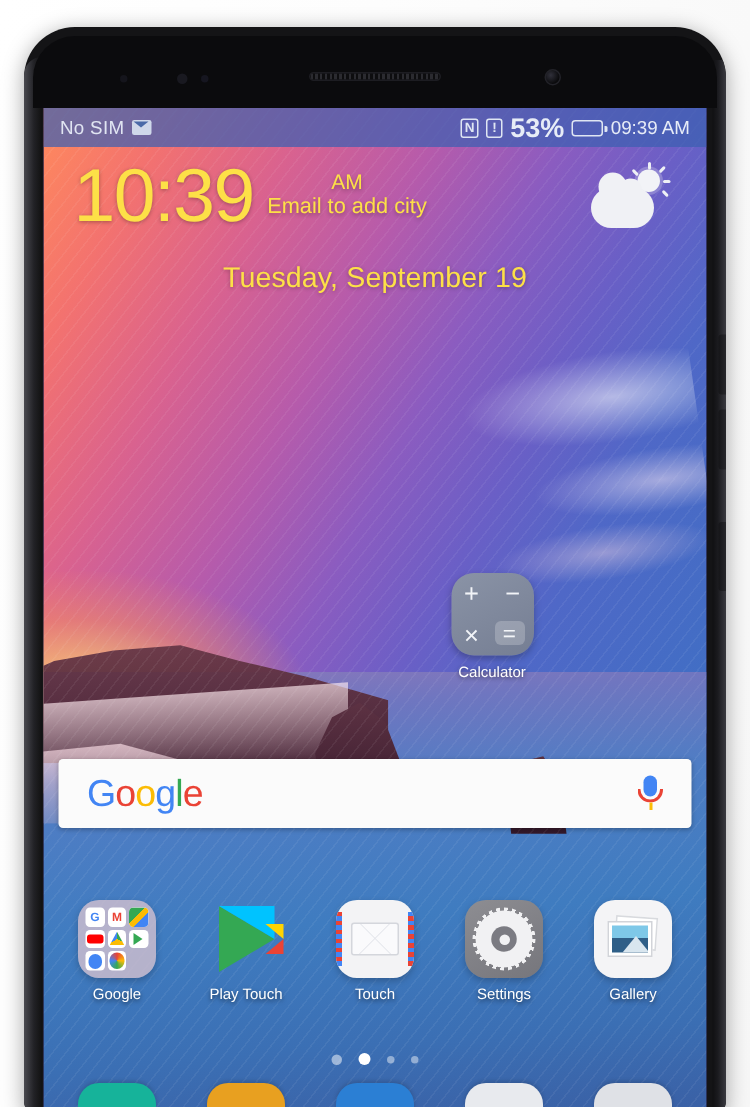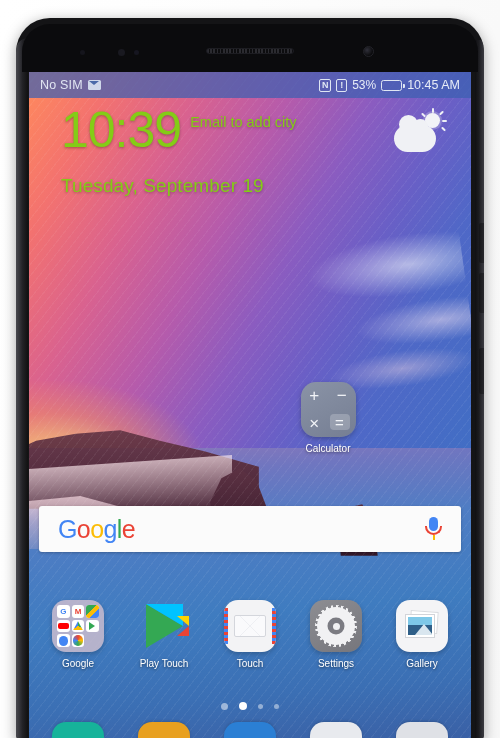--- a/index.html
+++ b/index.html
@@ -190,39 +190,40 @@
   #nfc-icon{
     width:12px;height:13px;border:1.6px solid #dfe6f3;border-radius:2px;
     display:inline-flex;align-items:center;justify-content:center;
     font-size:9px;line-height:1;font-weight:bold;color:#dfe6f3;
   }
   #alert-icon{
     width:11px;height:13px;border:1.6px solid #dfe6f3;border-radius:2px;
     display:inline-flex;align-items:center;justify-content:center;
     font-size:9px;line-height:1;font-weight:bold;color:#dfe6f3;
   }
-  #battery-percent-label{ font-size:12px; }
+  #battery-percent-label{ font-size:18px;font-weight:bold; }
   #battery-icon{
     width:21px;height:11px;border:1.6px solid #dfe6f3;border-radius:2.5px;
     position:relative; padding:1.2px;
   }
   #battery-icon::after{
     content:"";position:absolute;right:-4px;top:3px;width:2.4px;height:4px;
     background:#dfe6f3;border-radius:0 1px 1px 0;
   }
   #battery-fill{ height:100%; background:#dfe6f3; border-radius:1px; }
   #status-clock-label{ font-size:12.5px; }
 
   
   #clock-weather-widget{
-    position:absolute; left:12px; right:0; top:34px;
+    position:absolute; left:0; right:0; top:34px;
     padding:0 20px;
     z-index:3;
-    color:#84cc16;
+    color:#fde047;
     text-shadow:0 1px 3px rgba(0,0,0,.32);
+    text-align:center;
   }
   #clock-row{ display:flex; align-items:flex-start; }
   #clock-time{
     font-size:50px; line-height:.96; font-weight:300;
     letter-spacing:-1px;
   }
   #clock-meta{ margin-left:9px; margin-top:7px; }
   #clock-ampm{ font-size:14px; font-weight:400; line-height:1.15; }
   #add-city-label{ font-size:14.5px; font-weight:400; margin-top:1px; }
   #date-label{ font-size:19px; font-weight:400; margin-top:21px; letter-spacing:.1px; }
@@ -490,28 +491,29 @@
         <span id="sim-status-label">No SIM</span>
         <span id="message-icon"></span>
       </div>
       <div id="status-bar-right">
         <span id="nfc-icon">N</span>
         <span id="alert-icon">!</span>
         <span id="battery-percent-label">53%</span>
         <span id="battery-icon">
           <span id="battery-fill" style="width: 53%;"></span>
         </span>
-        <span id="status-clock-label">10:45 AM</span>
+        <span id="status-clock-label">09:39 AM</span>
       </div>
     </div>
 
     <div id="clock-weather-widget">
       <div id="clock-row">
         <div id="clock-time">10:39</div>
         <div id="clock-meta">
+          <div id="clock-ampm">AM</div>
           <div id="add-city-label">Email to add city</div>
         </div>
       </div>
       <div id="date-label">Tuesday, September 19</div>
 
       <div id="weather-icon">
         <div id="weather-sun"></div>
         <div class="sun-ray" style="right:11px;top:-4px;width:2px;height:5px;"></div>
         <div class="sun-ray" style="right:1px;top:0px;width:5px;height:2px;transform:rotate(-45deg);"></div>
         <div class="sun-ray" style="right:-2px;top:8px;width:5px;height:2px;"></div>

